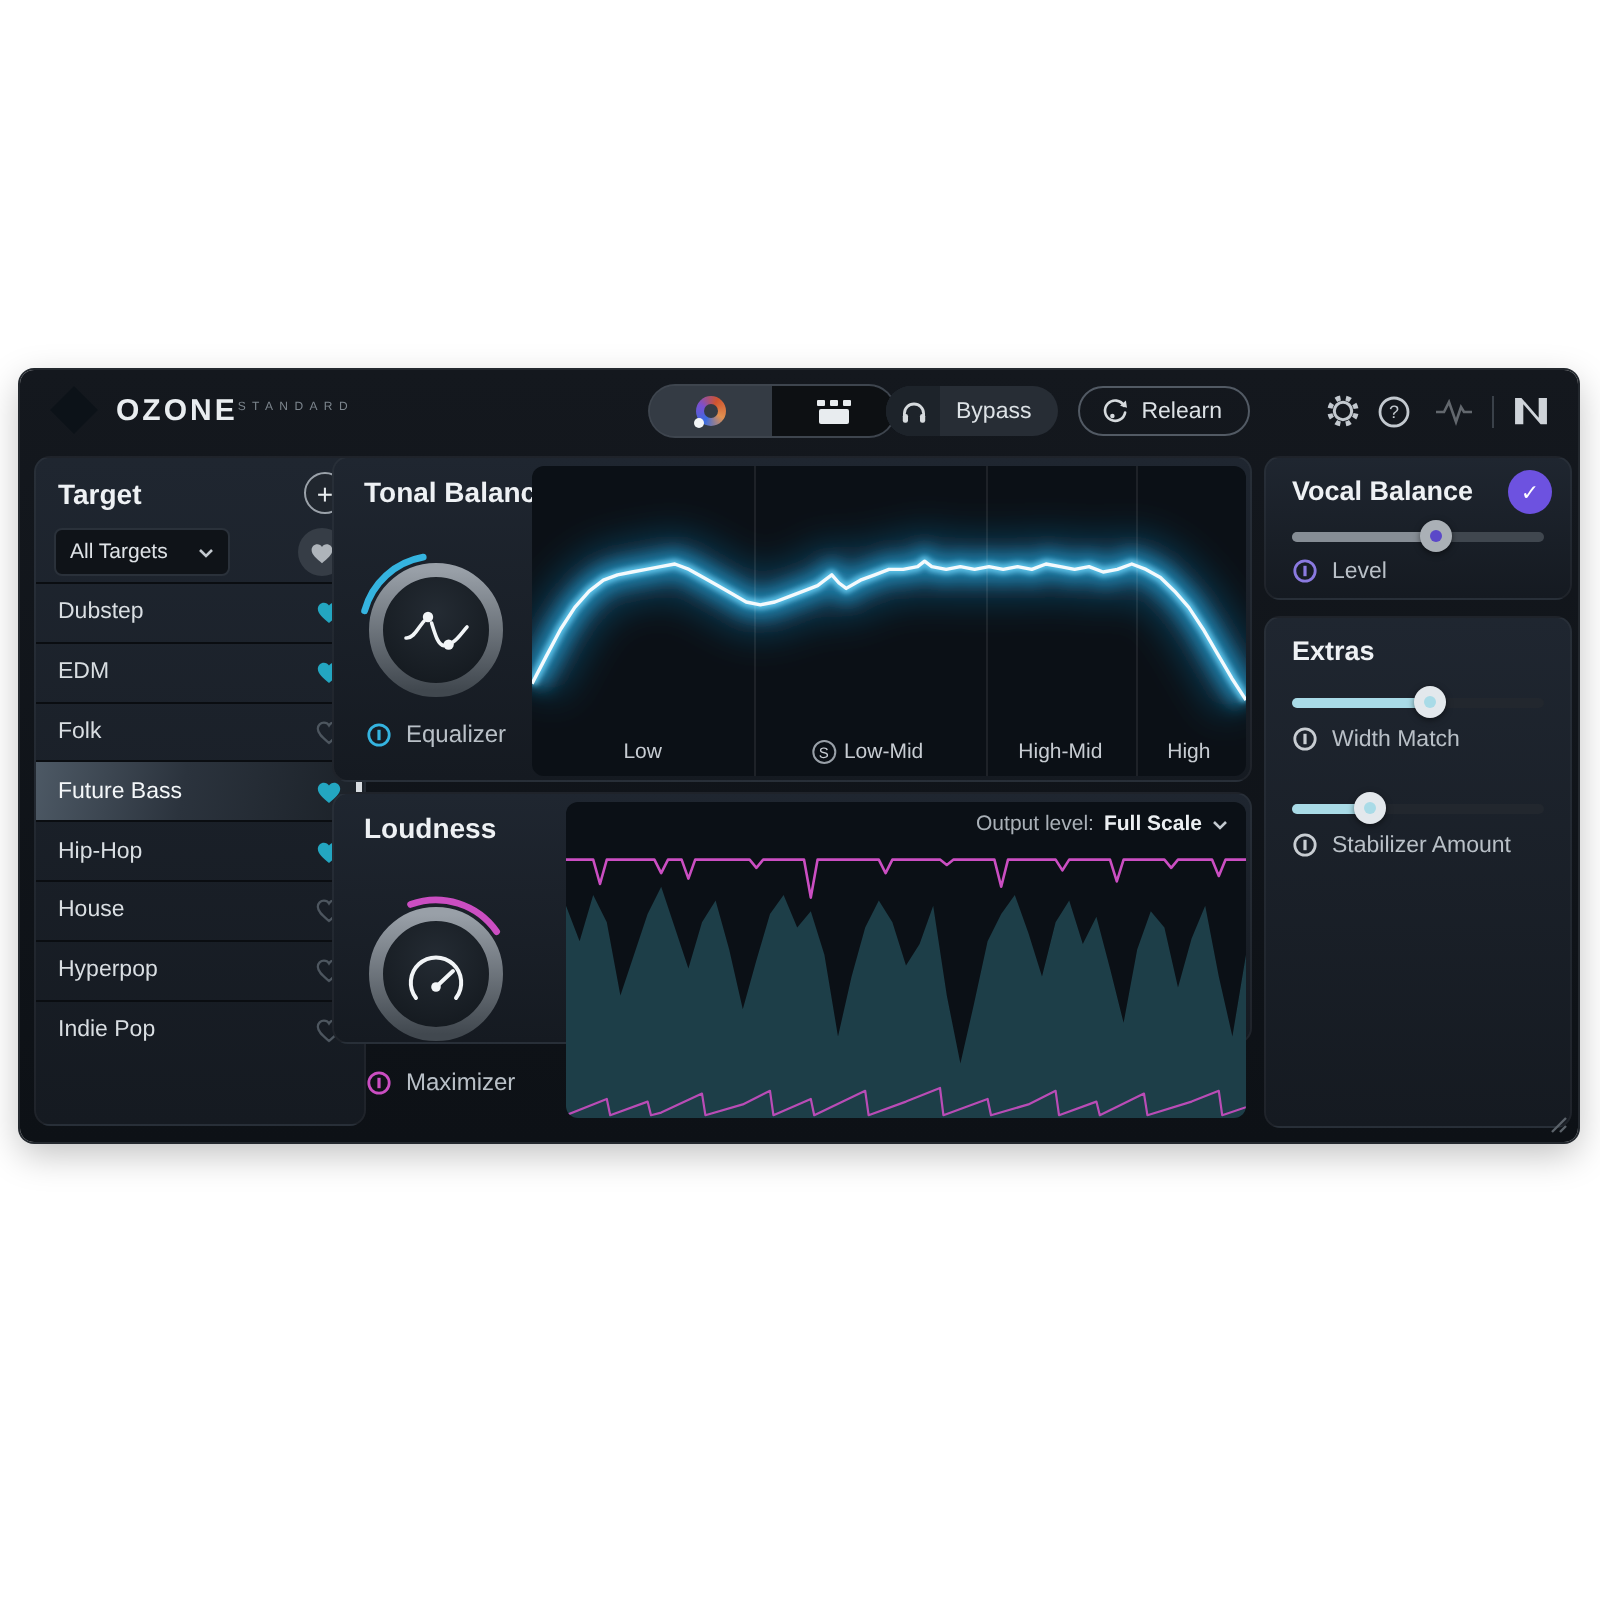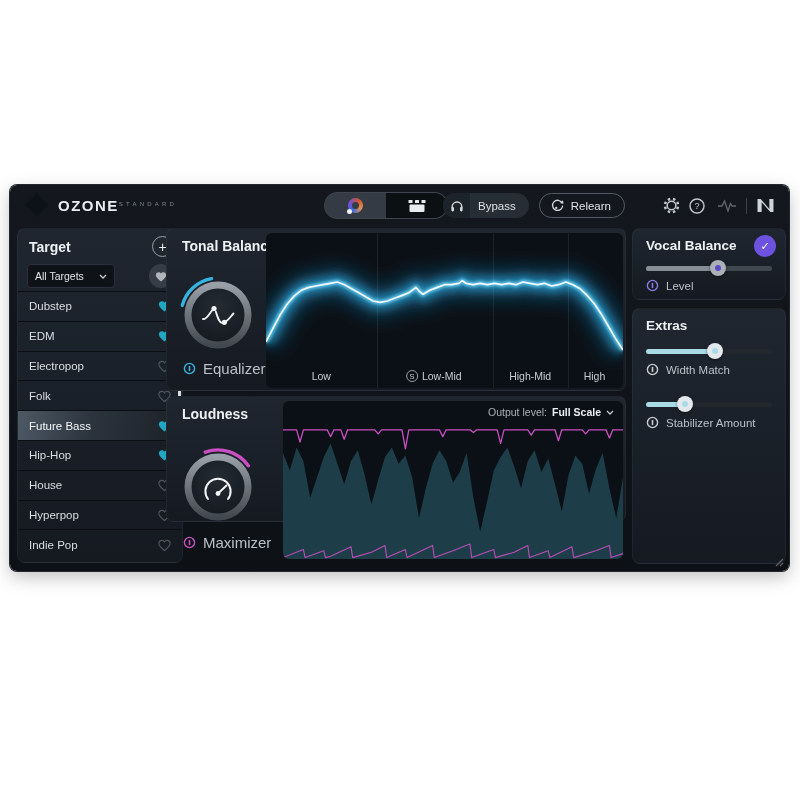--- a/index.html
+++ b/index.html
@@ -58,21 +58,21 @@
   .genre-row.selected { background:linear-gradient(100deg,#4d5965 0%, #2b333d 45%, #1b2128 100%); color:#f4f7f9; }
   .scroll-thumb { position:absolute; right:1px; top:104px; width:3px; height:106px; background:#d8dce0; border-radius:2px; }
 
   
   .tonal-panel { left:156px; top:43px; width:460px; height:163px; }
   .loud-panel  { left:156px; top:211px; width:460px; height:126px; }
   .tonal-panel .panel-title, .loud-panel .panel-title { position:absolute; left:15px; top:9px; font-size:14px; }
   .knob { position:absolute; left:11px; top:46px; }
   .loud-panel .knob { top:50px; }
   .knob-label-row { position:absolute; left:16px; display:flex; align-items:center; gap:7px;
-    color:#b9c0c7; font-size:15px; }
+    color:#b9c0c7; font-size:12px; }
   .tonal-panel .knob-label-row { top:131px; }
   .loud-panel .knob-label-row { top:137px; }
   .pwr { display:flex; }
 
   .graph { position:absolute; border-radius:6px; background:#0b1016; overflow:hidden; }
   .tonal-graph { left:99px; top:4px; width:357px; height:155px; }
   .loud-graph  { left:116px; top:4px; width:340px; height:158px; }
   .gdivider { position:absolute; top:0; bottom:0; width:1px; background:rgba(255,255,255,.08); }
   .band-label { position:absolute; bottom:6px; transform:translateX(-50%); color:#c7ccd2; font-size:10.5px;
     display:flex; align-items:center; gap:4px; white-space:nowrap; }
@@ -223,26 +223,20 @@
               <path d="M8 13.4 C5 10.8 2 8.6 2 5.8 C2 3.9 3.5 2.5 5.3 2.5 C6.4 2.5 7.5 3.1 8 4 C8.5 3.1 9.6 2.5 10.7 2.5 C12.5 2.5 14 3.9 14 5.8 C14 8.6 11 10.8 8 13.4 Z" fill="#23a6c1"></path>
             </svg>
           </div>
           <div class="genre-row">
             <span>EDM</span>
             <svg width="15" height="14" viewBox="0 0 16 15">
               <path d="M8 13.4 C5 10.8 2 8.6 2 5.8 C2 3.9 3.5 2.5 5.3 2.5 C6.4 2.5 7.5 3.1 8 4 C8.5 3.1 9.6 2.5 10.7 2.5 C12.5 2.5 14 3.9 14 5.8 C14 8.6 11 10.8 8 13.4 Z" fill="#23a6c1"></path>
             </svg>
           </div>
           <div class="genre-row">
-            <span>Electropop</span>
-            <svg width="15" height="14" viewBox="0 0 16 15">
-              <path d="M8 13.4 C5 10.8 2 8.6 2 5.8 C2 3.9 3.5 2.5 5.3 2.5 C6.4 2.5 7.5 3.1 8 4 C8.5 3.1 9.6 2.5 10.7 2.5 C12.5 2.5 14 3.9 14 5.8 C14 8.6 11 10.8 8 13.4 Z" fill="none" stroke="#4d565f" stroke-width="1.2"></path>
-            </svg>
-          </div>
-          <div class="genre-row">
             <span>Folk</span>
             <svg width="15" height="14" viewBox="0 0 16 15">
               <path d="M8 13.4 C5 10.8 2 8.6 2 5.8 C2 3.9 3.5 2.5 5.3 2.5 C6.4 2.5 7.5 3.1 8 4 C8.5 3.1 9.6 2.5 10.7 2.5 C12.5 2.5 14 3.9 14 5.8 C14 8.6 11 10.8 8 13.4 Z" fill="none" stroke="#4d565f" stroke-width="1.2"></path>
             </svg>
           </div>
           <div class="genre-row selected">
             <span>Future Bass</span>
             <svg width="15" height="14" viewBox="0 0 16 15">
               <path d="M8 13.4 C5 10.8 2 8.6 2 5.8 C2 3.9 3.5 2.5 5.3 2.5 C6.4 2.5 7.5 3.1 8 4 C8.5 3.1 9.6 2.5 10.7 2.5 C12.5 2.5 14 3.9 14 5.8 C14 8.6 11 10.8 8 13.4 Z" fill="#23a6c1"></path>
             </svg>

